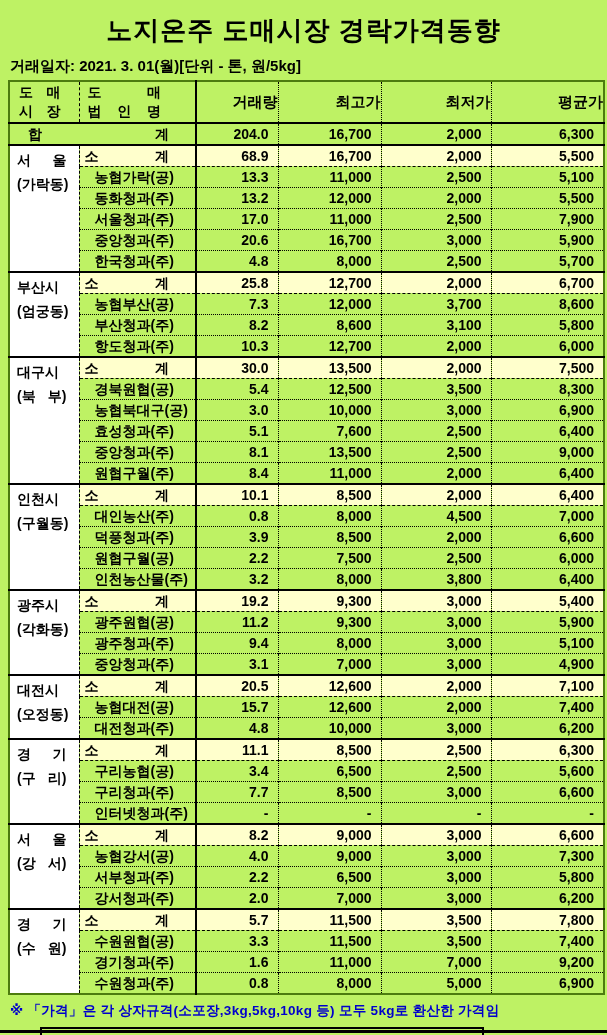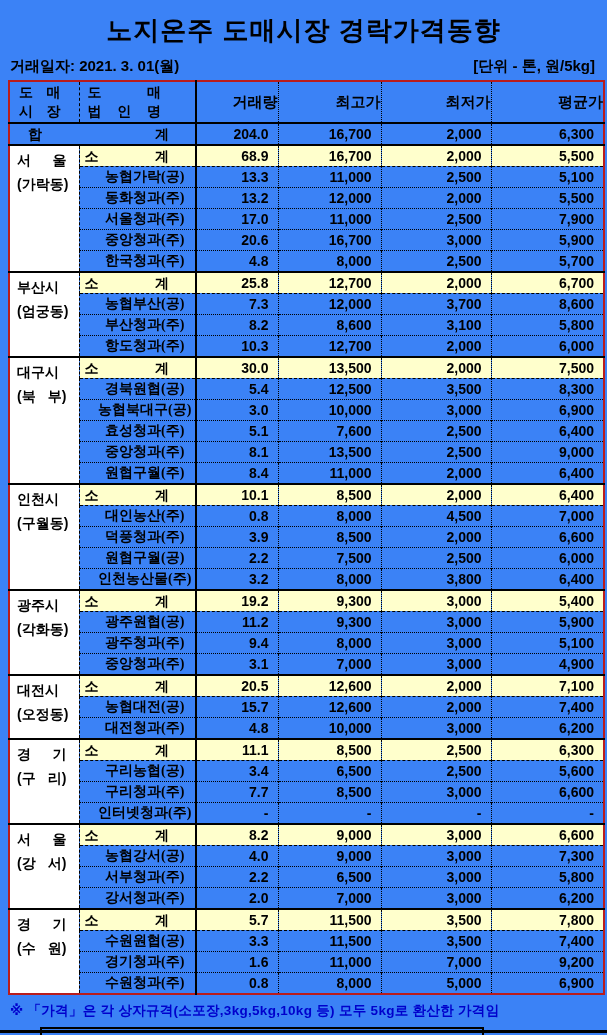--- a/index.html
+++ b/index.html
@@ -1,47 +1,47 @@
 <!DOCTYPE html>
 <html><head>
 <meta charset="utf-8">
 <style>
   html,body { margin:0; padding:0; background:#fff; }
   .page {
-    position:relative; width:607px; height:1035px; background:#3b82f6;
+    position:relative; width:607px; height:1035px; background:#bef264;
     font-family:"Liberation Sans","DejaVu Sans",sans-serif;
     font-weight:bold; color:#000; overflow:hidden;
   }
   .title {
     margin:13px 0 9px 0; text-align:center;
     font-size:26px; letter-spacing:1px; font-weight:bold;
   }
   .info-line {
-    display:flex; justify-content:space-between; align-items:flex-end;
+    display:flex; justify-content:flex-start; align-items:flex-end;
     padding:0 12px 0 10px; font-size:15px; margin-bottom:4px;
   }
   table.price {
     border-collapse:collapse; table-layout:fixed;
-    margin-left:8px; width:595px; border:2px solid #b91c1c;
+    margin-left:8px; width:595px; border:2px solid #4d7c0f;
   }
   th, td { padding:0; font-size:14px; overflow:hidden; white-space:nowrap; }
   thead th { border-bottom:2px solid #000; height:40px; vertical-align:middle; }
   .hline { height:19px; line-height:19px; }
   .th-market .hline { padding:0 18px 0 9px; }
   .th-corp  .hline { padding:0 34px 0 8px; }
   th.num-h { text-align:right; font-size:15px; }
   td { height:20px; line-height:20px; }
   .just { text-align:justify; text-align-last:justify; }
   .market { border-right:1px dashed #000; }
   .corp   { border-right:2px solid #000; }
   .num, .num-h { border-left:1px dotted #000; }
   .num { text-align:right; padding-right:9px; }
   .market-cell { vertical-align:top; background:#fff; }
   .market-cell .line { height:20px; line-height:20px; padding:4px 12px 0 7px; }
-  .corp-name { text-align:center; padding-left:15px;font-family:Liberation Serif, serif; }
+  .corp-name { text-align:left; padding-left:15px; }
   .subt { padding:0 26px 0 5px; }
   .merged { padding:0 26px 0 18px; }
   .hl { background:#FFFFCC; }
   tr.section-start td { border-top:2px solid #000; }
   tr.after-subtotal td { border-top:1px dashed #000; }
   tr.company td { border-top:1px dotted #000; }
   .note {
     margin:7px 0 0 10px; font-size:13.5px; color:#0000CC; letter-spacing:0.3px;
   }
   .source-box {

